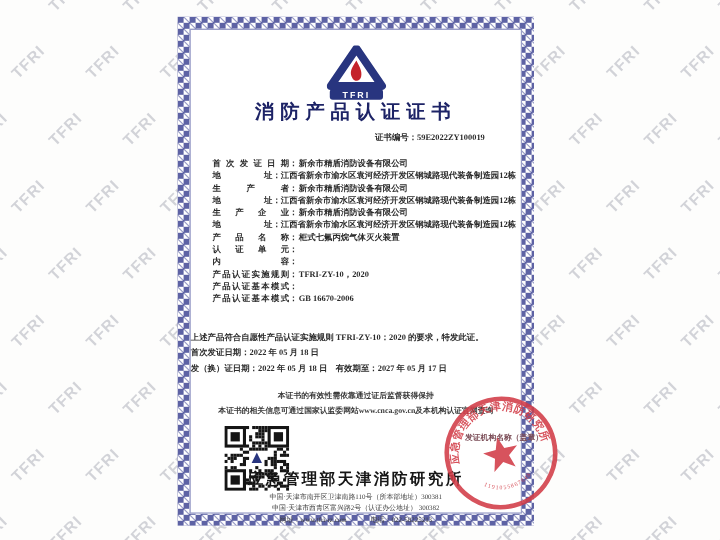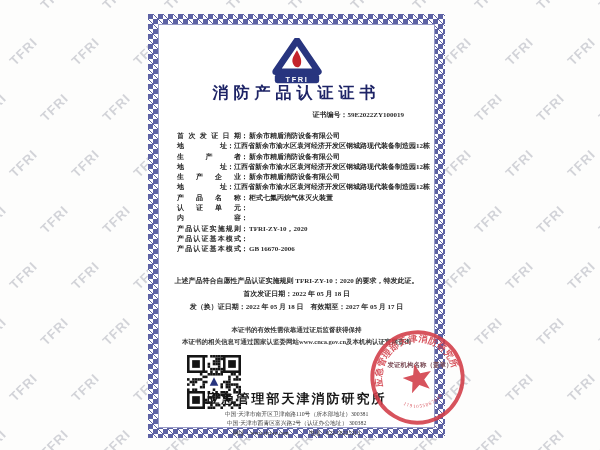--- a/index.html
+++ b/index.html
@@ -25,21 +25,21 @@
   .title{position:absolute;top:58px;left:0;right:0;text-align:center;
     font-size:16px;font-weight:700;letter-spacing:5px;color:var(--title_navy);}
   .certno{position:absolute;top:85px;left:0;right:30px;text-align:right;
     font-size:7px;font-weight:700;color:var(--text_dark);}
   .fields{position:absolute;top:106px;left:18px;right:4px;}
   .frow{display:flex;line-height:10.3px;font-size:7px;font-weight:700;
     color:var(--text_dark);white-space:nowrap;}
   .flabel{display:inline-block;width:64px;text-align:justify;text-align-last:justify;}
   .fcolon{display:inline-block;width:8px;}
   .fvalue{flex:1;}
-  .stmt{position:absolute;left:0;right:0;text-align:center;font-size:7px;
+  .stmt{position:absolute;left:0;right:0;text-align:left;font-size:7px;
     font-weight:700;color:var(--text_dark);white-space:nowrap;}
   .note{position:absolute;left:0;right:0;text-align:center;font-size:6.5px;
     color:#3a3a3a;font-weight:600;white-space:nowrap;}
   .qr{position:absolute;left:28px;top:330px;width:54px;height:54px;}
   .seal-label{position:absolute;top:336px;left:196px;width:130px;font-size:6.5px;
     color:#7c4e58;font-weight:700;text-align:center;z-index:1;white-space:nowrap;}
   .seal{position:absolute;left:210px;top:304px;width:97px;height:97px;
     opacity:.88;transform:rotate(-14deg);z-index:2;}
   .org{position:absolute;top:365px;left:0;right:0;text-align:center;font-size:13px;
     font-weight:700;letter-spacing:2px;color:#161616;}

